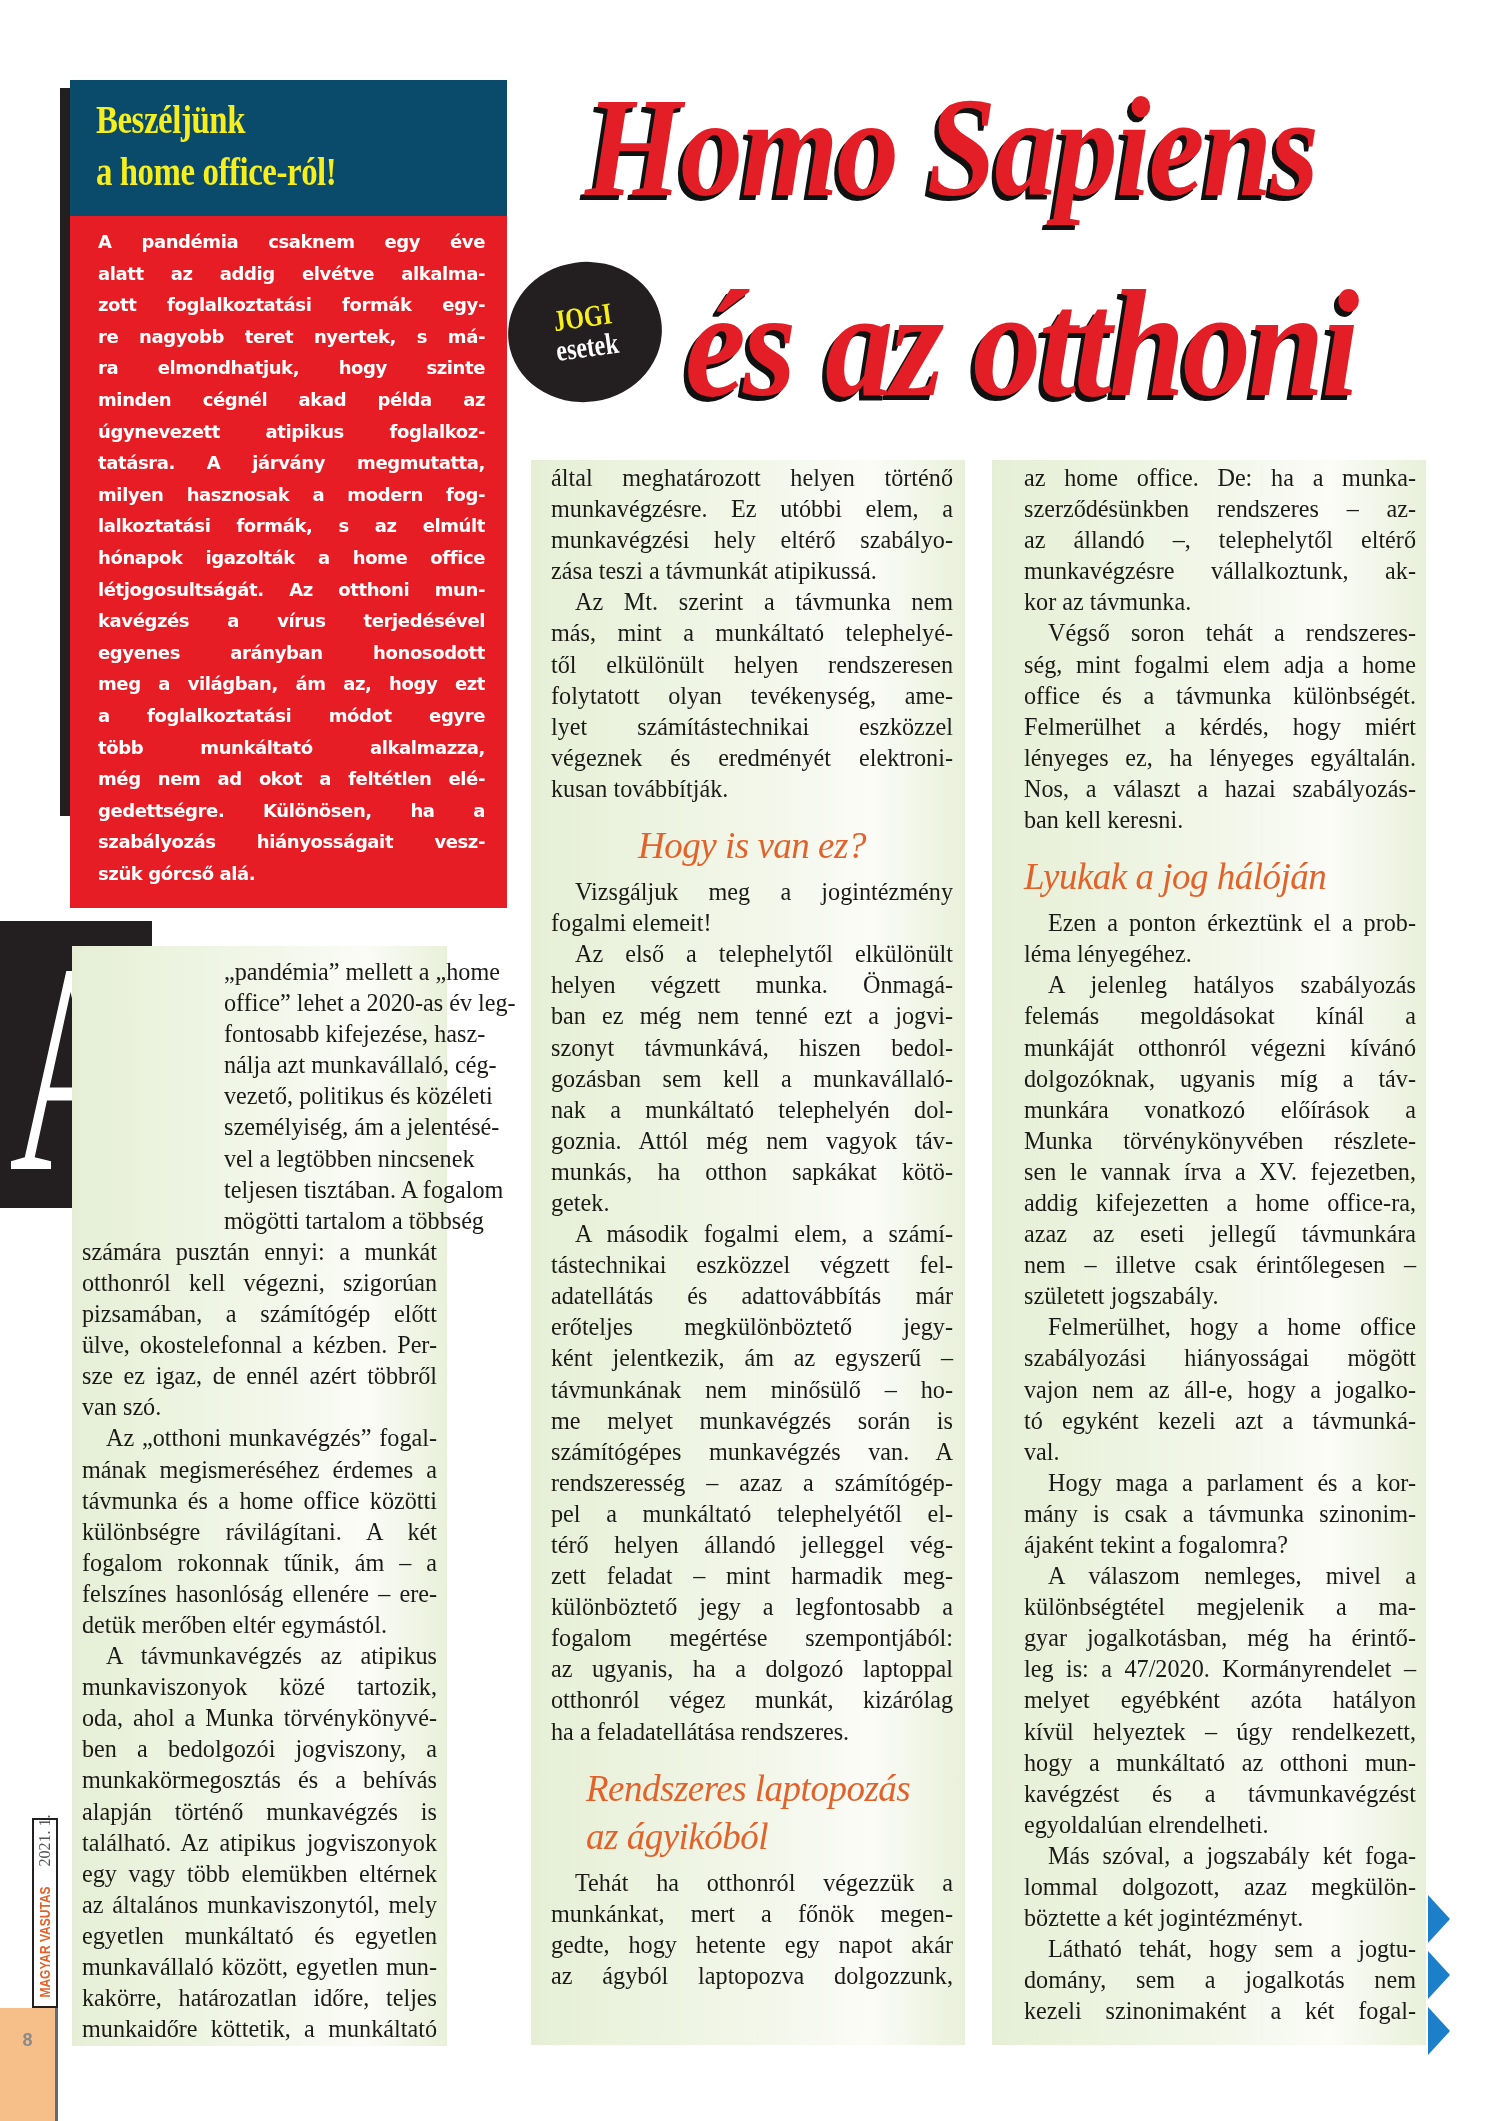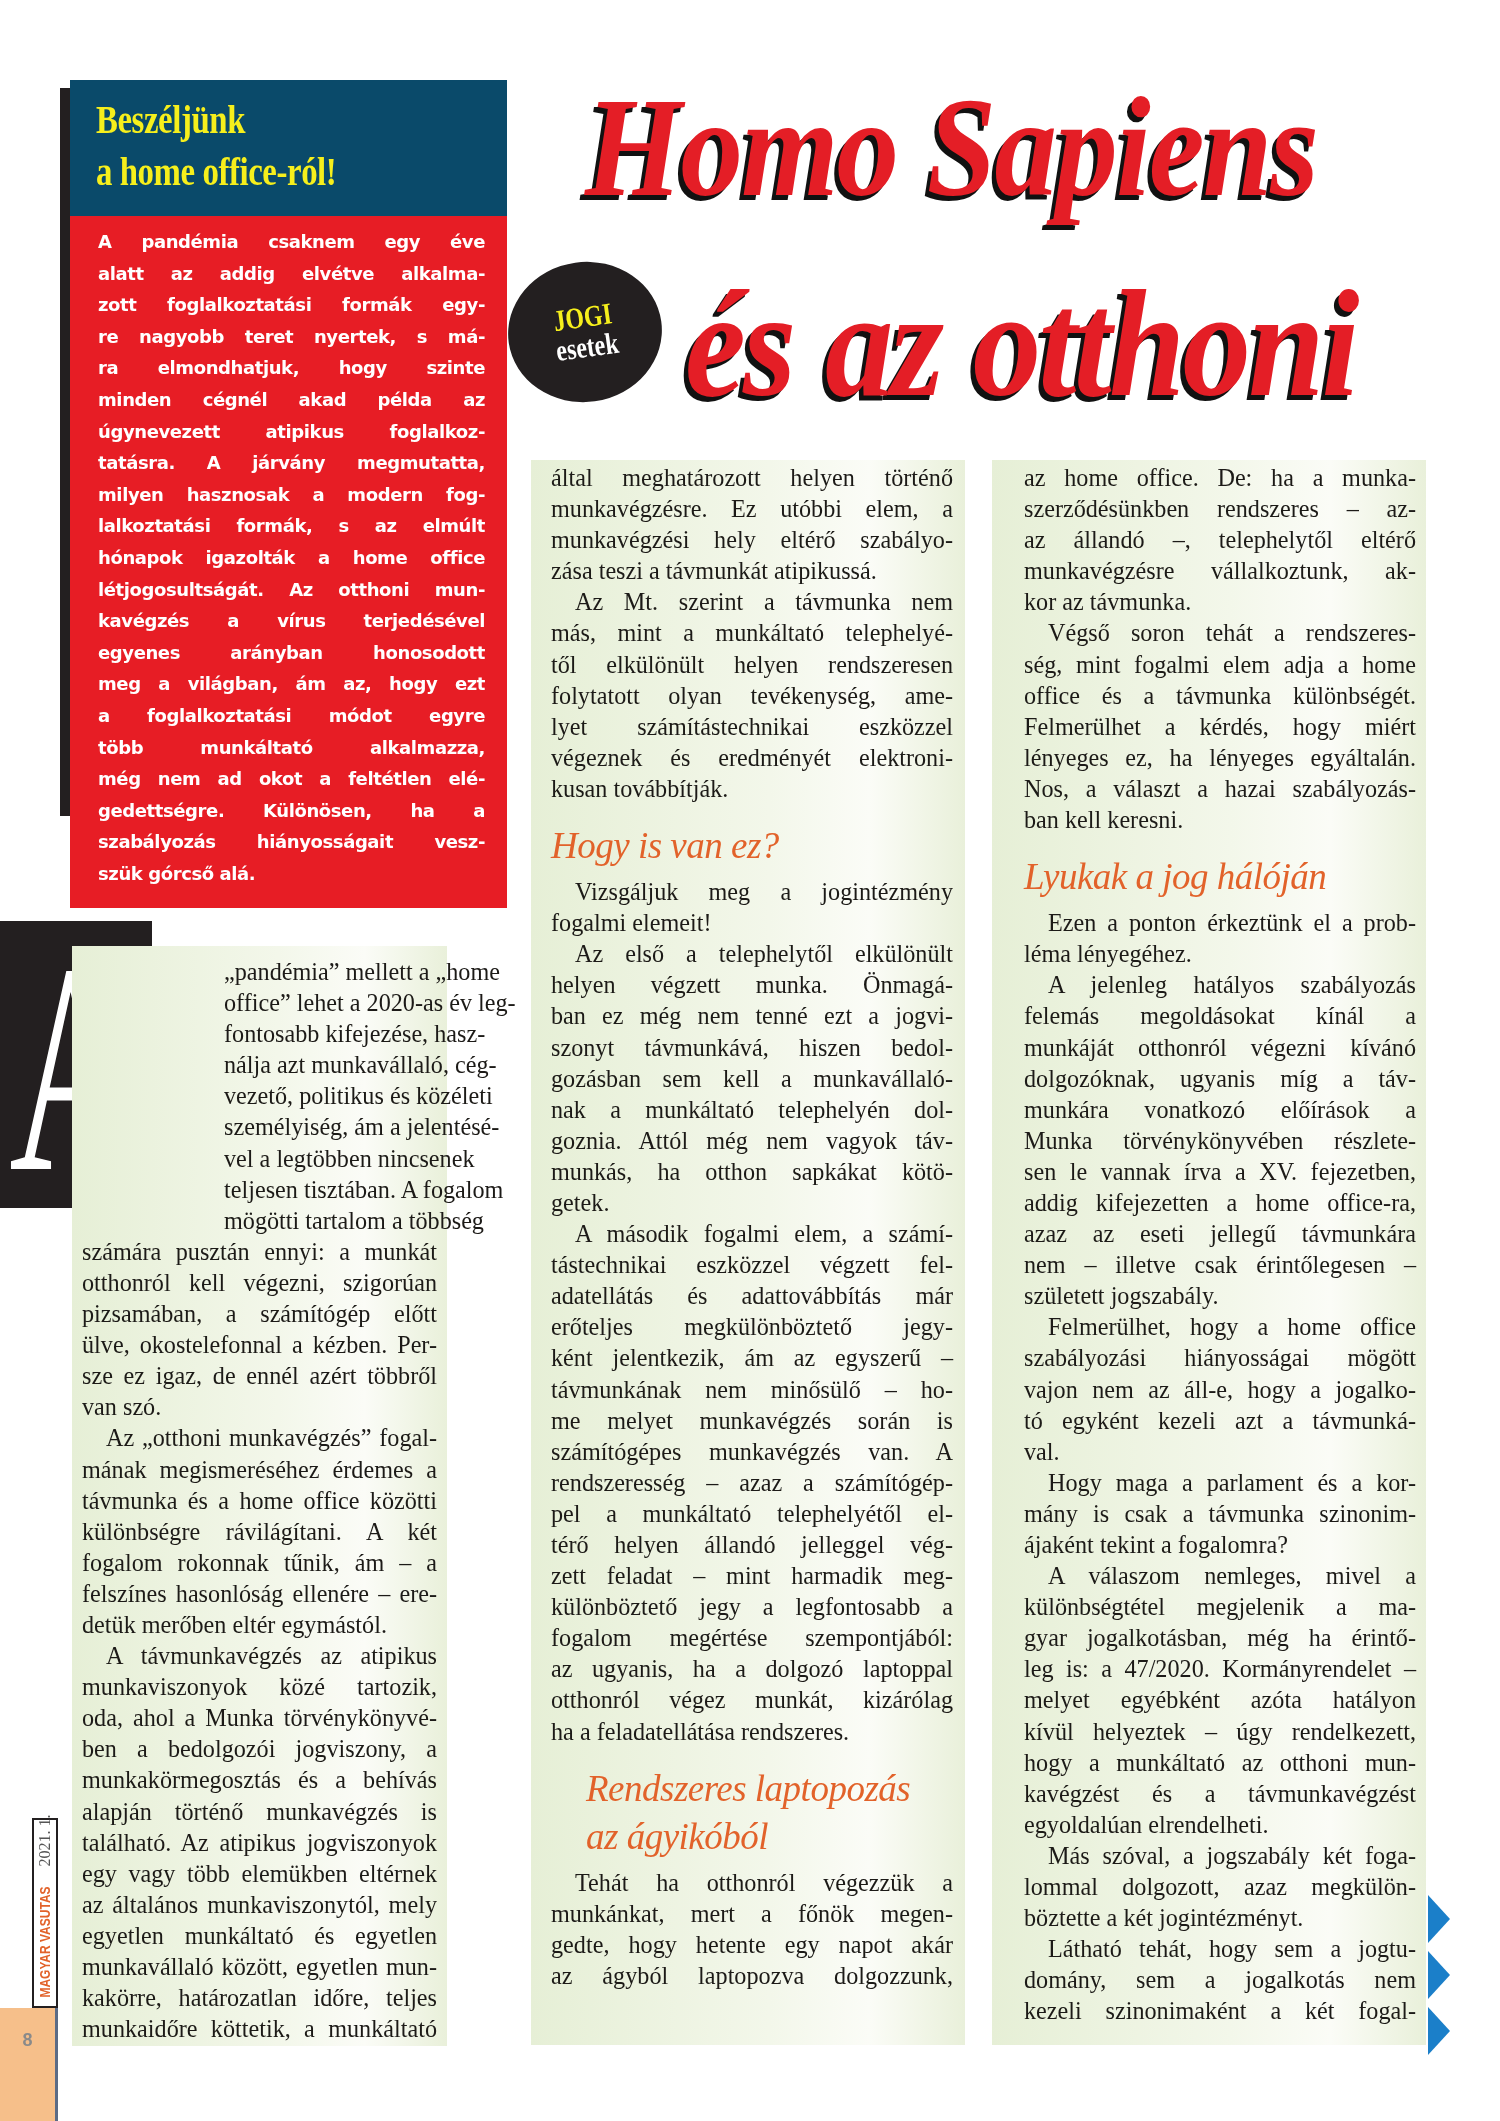--- a/index.html
+++ b/index.html
@@ -207,21 +207,21 @@
     </p>
     <p>
       <span class="ln ind">Az Mt. szerint a távmunka nem</span>
       <span class="ln">más, mint a munkáltató telephelyé-</span>
       <span class="ln">től elkülönült helyen rendszeresen</span>
       <span class="ln">folytatott olyan tevékenység, ame-</span>
       <span class="ln">lyet számítástechnikai eszközzel</span>
       <span class="ln">végeznek és eredményét elektroni-</span>
       <span class="ln end">kusan továbbítják.</span>
     </p>
-    <h2 style="margin-top: 18px; margin-bottom: 6px;">Hogy is van ez?</h2>
+    <h2 style="margin-top: 18px; margin-bottom: 6px; text-align: center;">Hogy is van ez?</h2>
     <p>
       <span class="ln ind">Vizsgáljuk meg a jogintézmény</span>
       <span class="ln end">fogalmi elemeit!</span>
     </p>
     <p>
       <span class="ln ind">Az első a telephelytől elkülönült</span>
       <span class="ln">helyen végzett munka. Önmagá-</span>
       <span class="ln">ban ez még nem tenné ezt a jogvi-</span>
       <span class="ln">szonyt távmunkává, hiszen bedol-</span>
       <span class="ln">gozásban sem kell a munkavállaló-</span>

